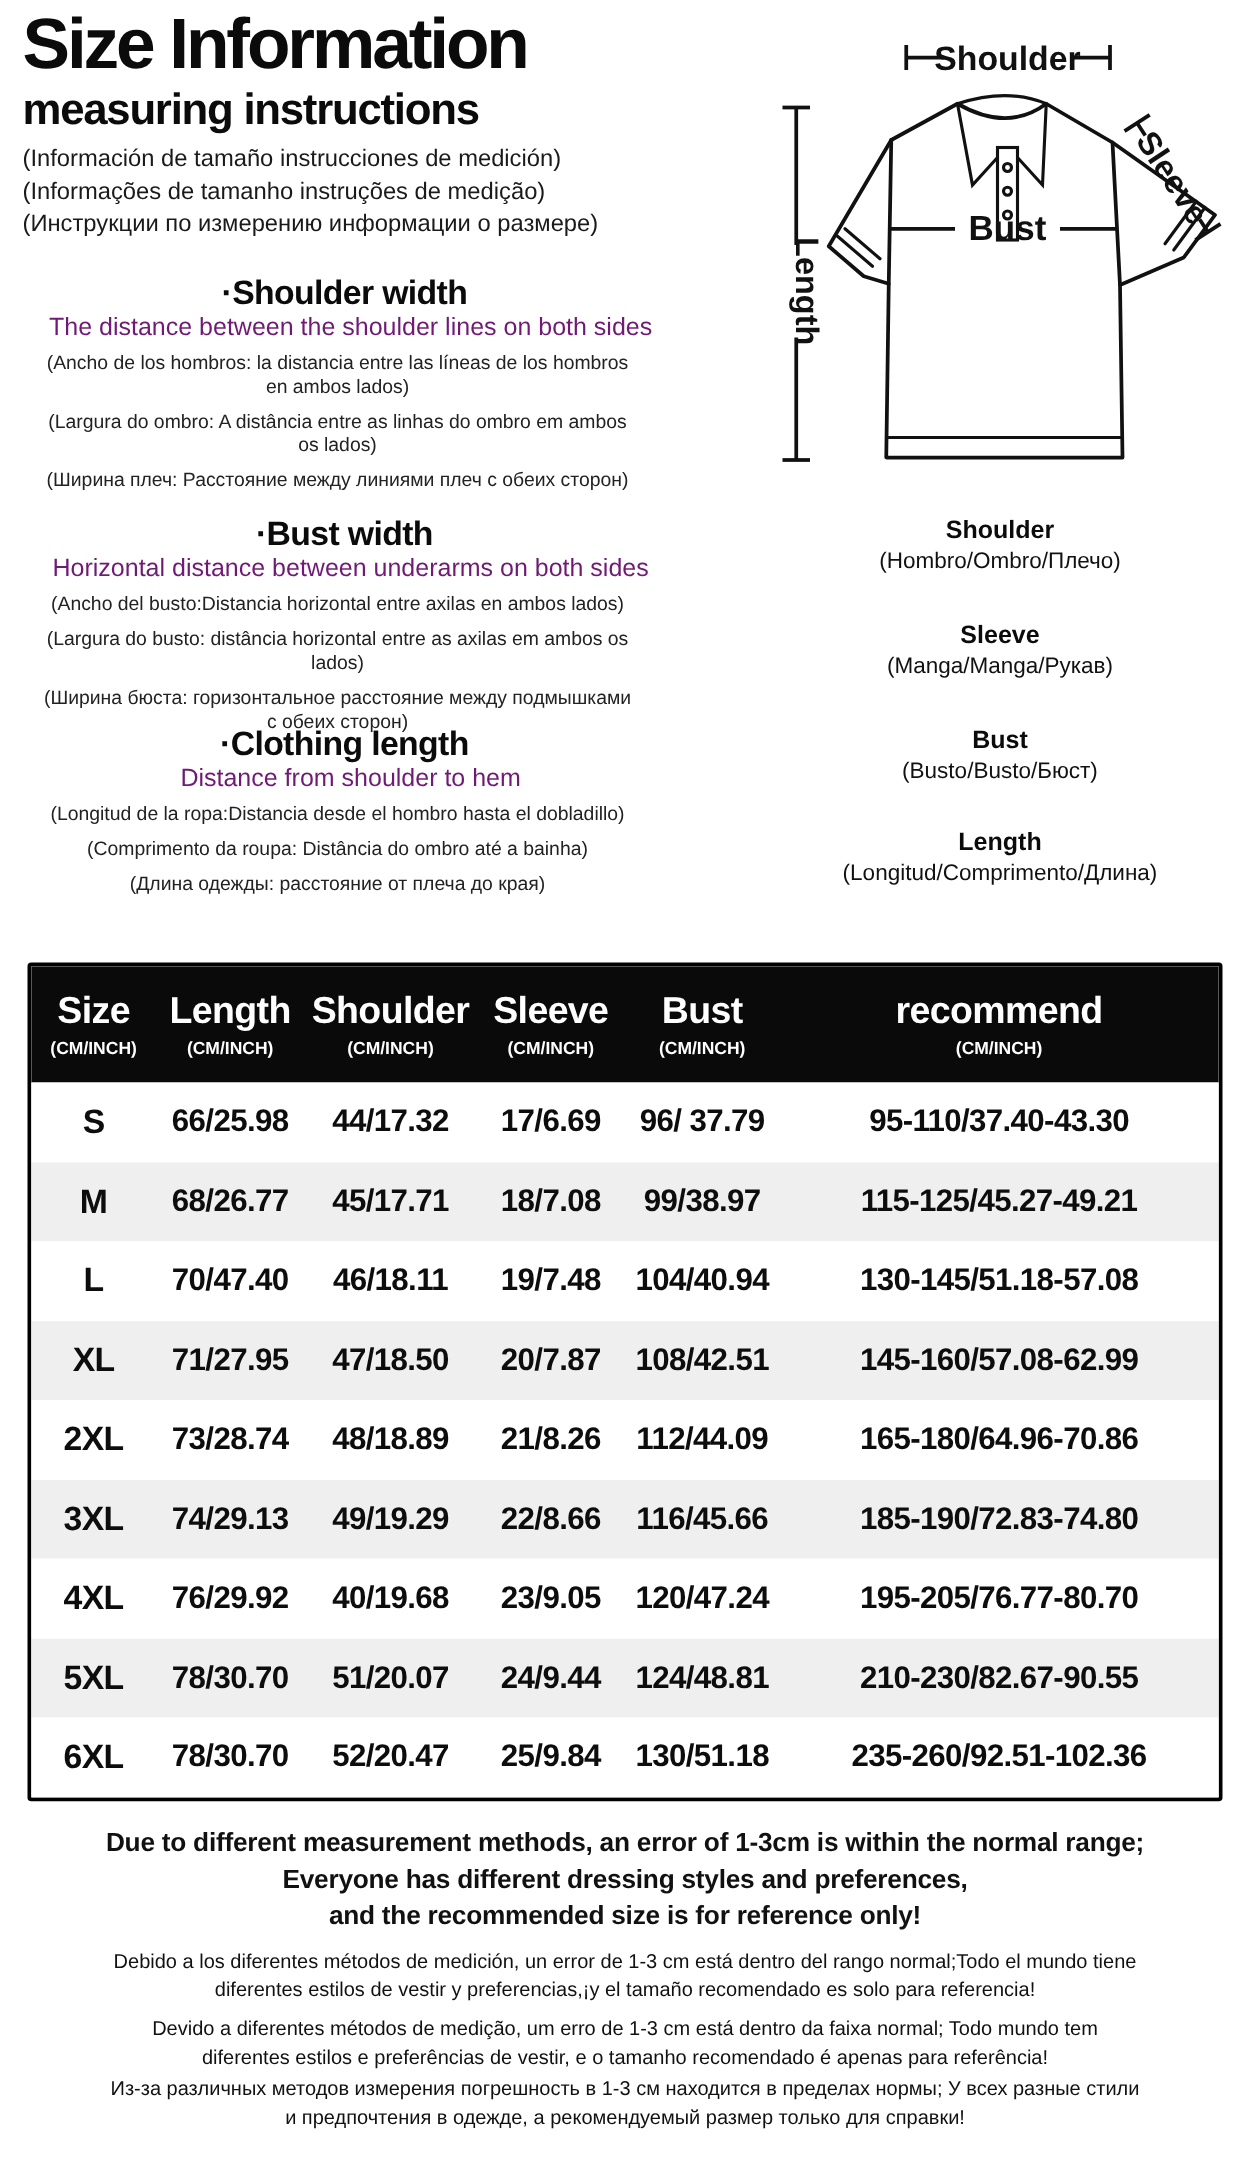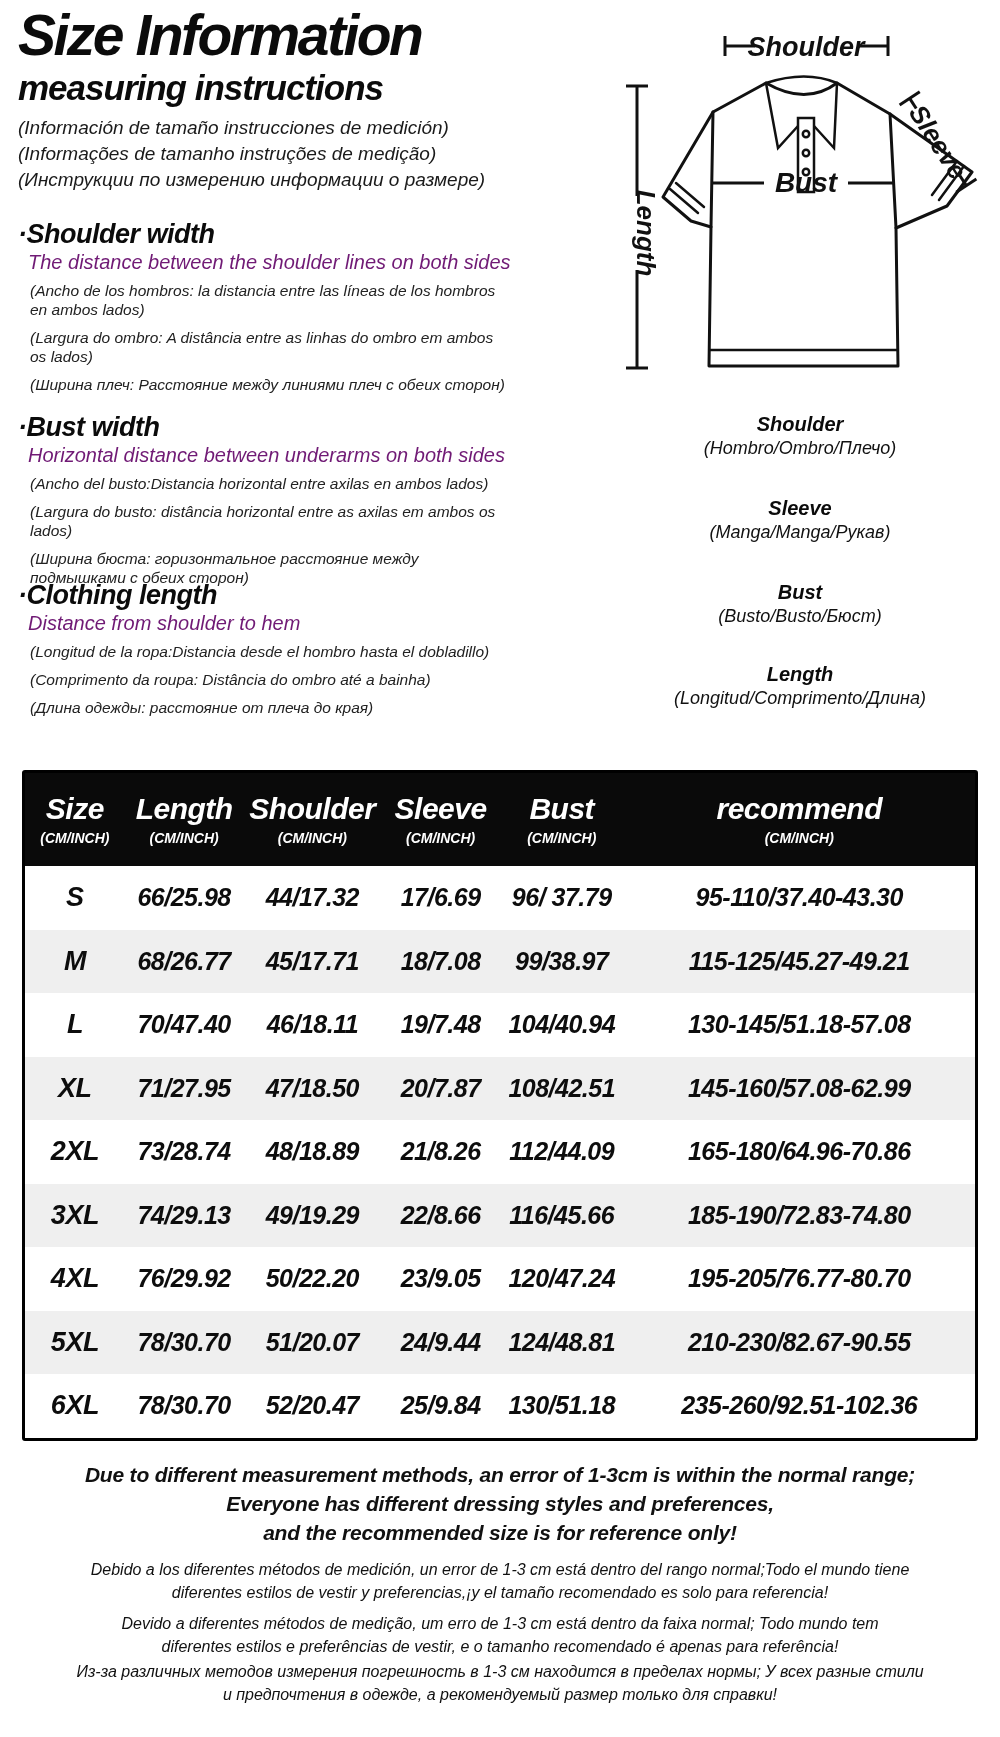--- a/index.html
+++ b/index.html
@@ -1,27 +1,27 @@
 <!DOCTYPE html>
 <html><head>
 <meta charset="utf-8">
 <style>
   html,body { margin:0; padding:0; background:#ffffff; }
   .page {
     position:relative; width:1000px; height:1737px; background:#ffffff;
-    font-family:"Liberation Sans", sans-serif; color:#111; overflow:hidden;font-style:italic;
+    font-family:"Liberation Sans", sans-serif; color:#111; overflow:hidden;
   }
   
   .masthead { position:absolute; left:18px; top:4px; width:535px; }
   .title { font-size:57px; font-weight:bold; letter-spacing:-2.5px; line-height:1.12; margin:0; color:#0b0b0b; }
   .subtitle { font-size:35px; font-weight:bold; letter-spacing:-1px; margin:0 0 7px 0; color:#0b0b0b; }
   .masthead .tr-line { font-size:19px; line-height:26px; color:#1a1a1a; }
 
   
-  .section { position:absolute; left:18px; width:515px; }
+  .section { position:absolute; left:18px; width:515px;text-align:center; }
   .sec-1 { top:219px; } .sec-2 { top:412px; } .sec-3 { top:580px; }
   .sec-head { font-size:27px; font-weight:bold; letter-spacing:-0.5px; line-height:30px; color:#0b0b0b; }
   .sec-desc { font-size:20px; line-height:24px; margin:1px 0 7px 10px; color:#701a75; }
   .sec-tr { font-size:15.5px; line-height:19px; margin:0 0 9px 12px; color:#222; width:480px; }
 
   
   .shirt-diagram { position:absolute; left:560px; top:0; width:432px; height:404px; }
   .shirt-diagram svg { display:block; }
 
   
@@ -239,21 +239,21 @@
         <div class="cell cell-size">3XL</div>
         <div class="cell">74/29.13</div>
         <div class="cell">49/19.29</div>
         <div class="cell">22/8.66</div>
         <div class="cell">116/45.66</div>
         <div class="cell">185-190/72.83-74.80</div>
       </div>
       <div class="table-row grid-cols">
         <div class="cell cell-size">4XL</div>
         <div class="cell">76/29.92</div>
-        <div class="cell">50/22.20</div>
+        <div class="cell">40/19.68</div>
         <div class="cell">23/9.05</div>
         <div class="cell">120/47.24</div>
         <div class="cell">195-205/76.77-80.70</div>
       </div>
       <div class="table-row grid-cols">
         <div class="cell cell-size">5XL</div>
         <div class="cell">78/30.70</div>
         <div class="cell">51/20.07</div>
         <div class="cell">24/9.44</div>
         <div class="cell">124/48.81</div>

